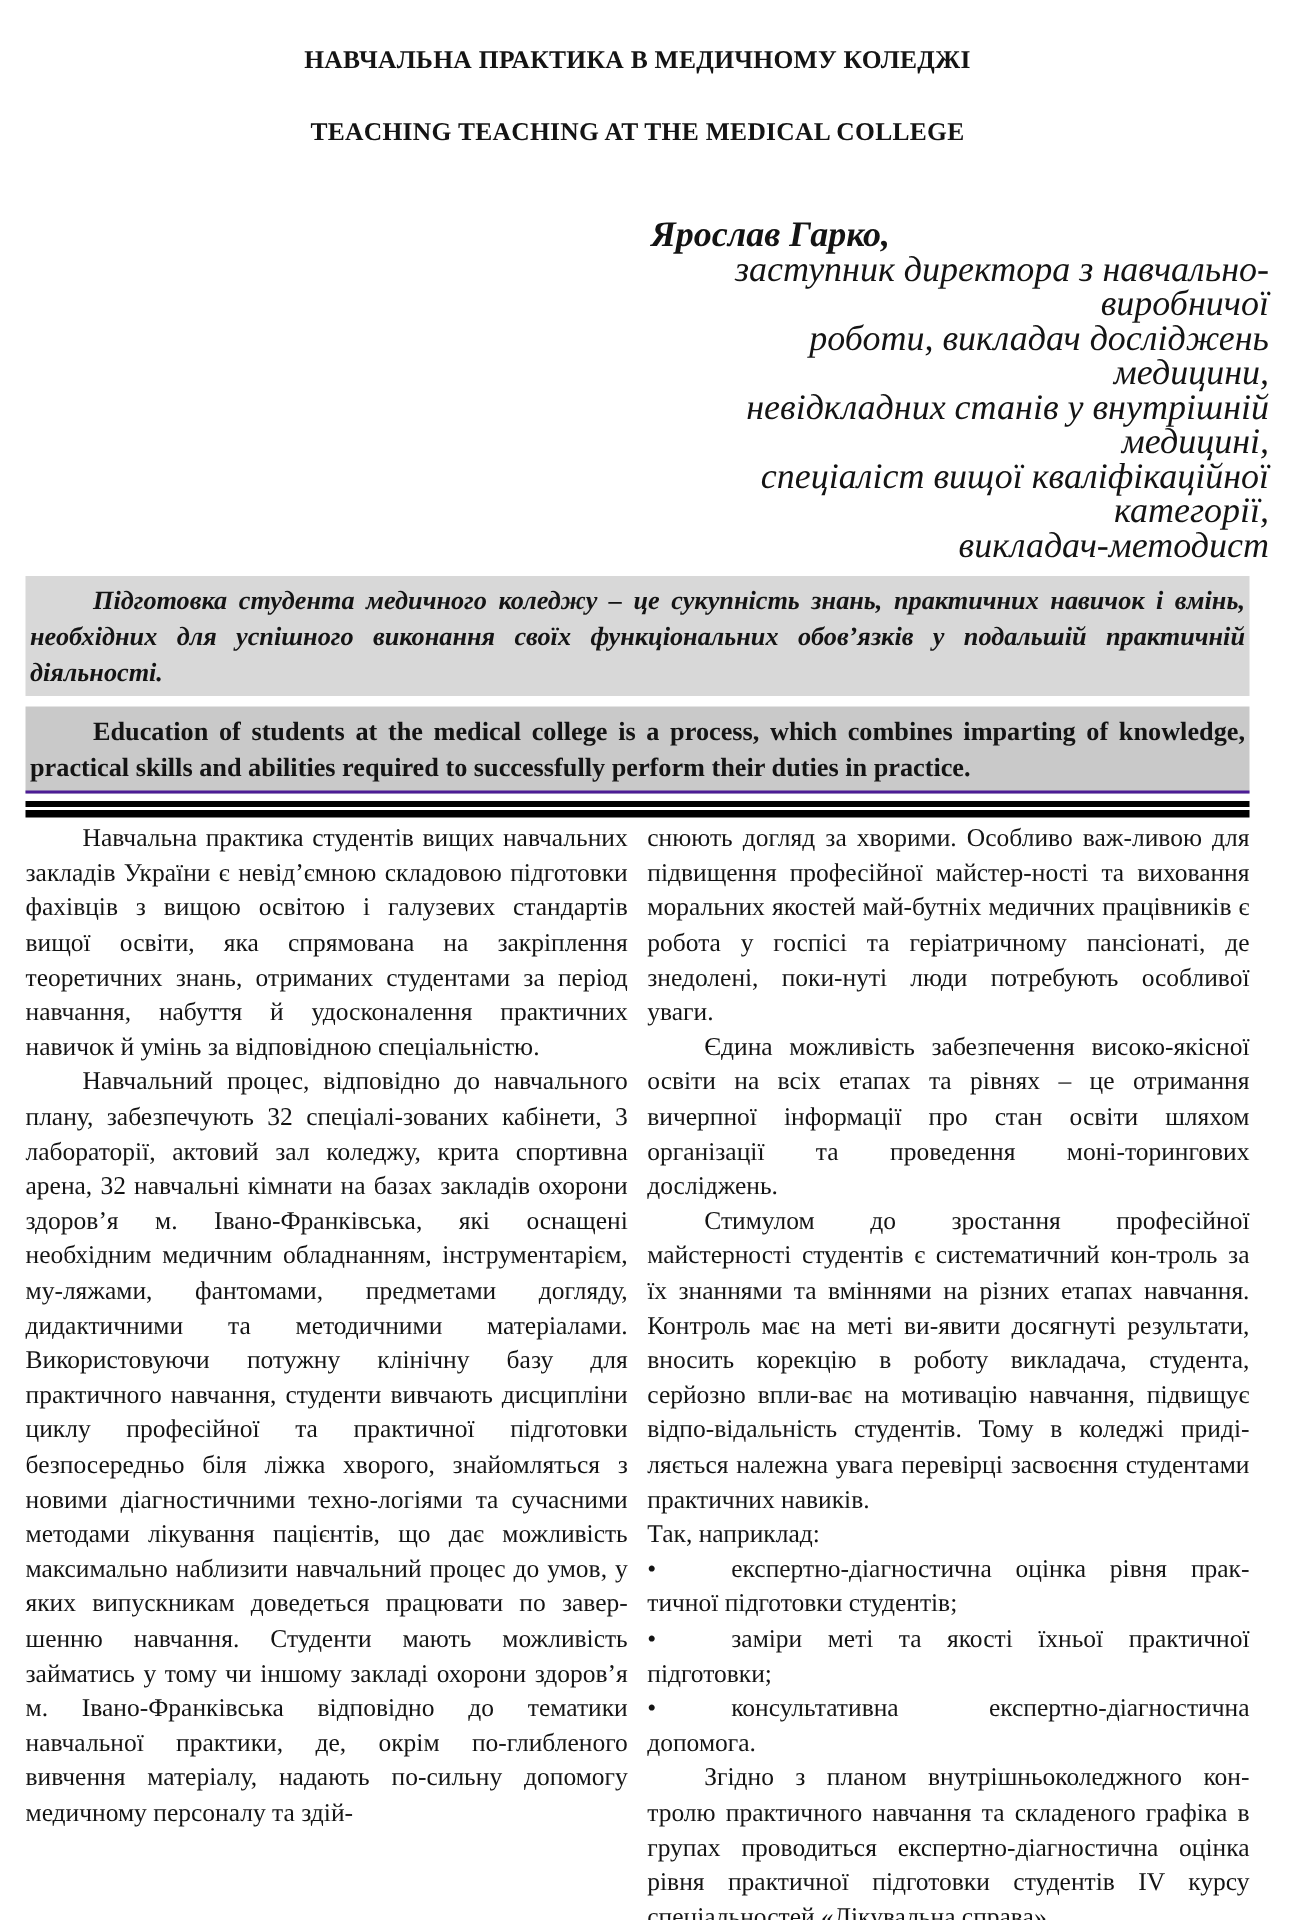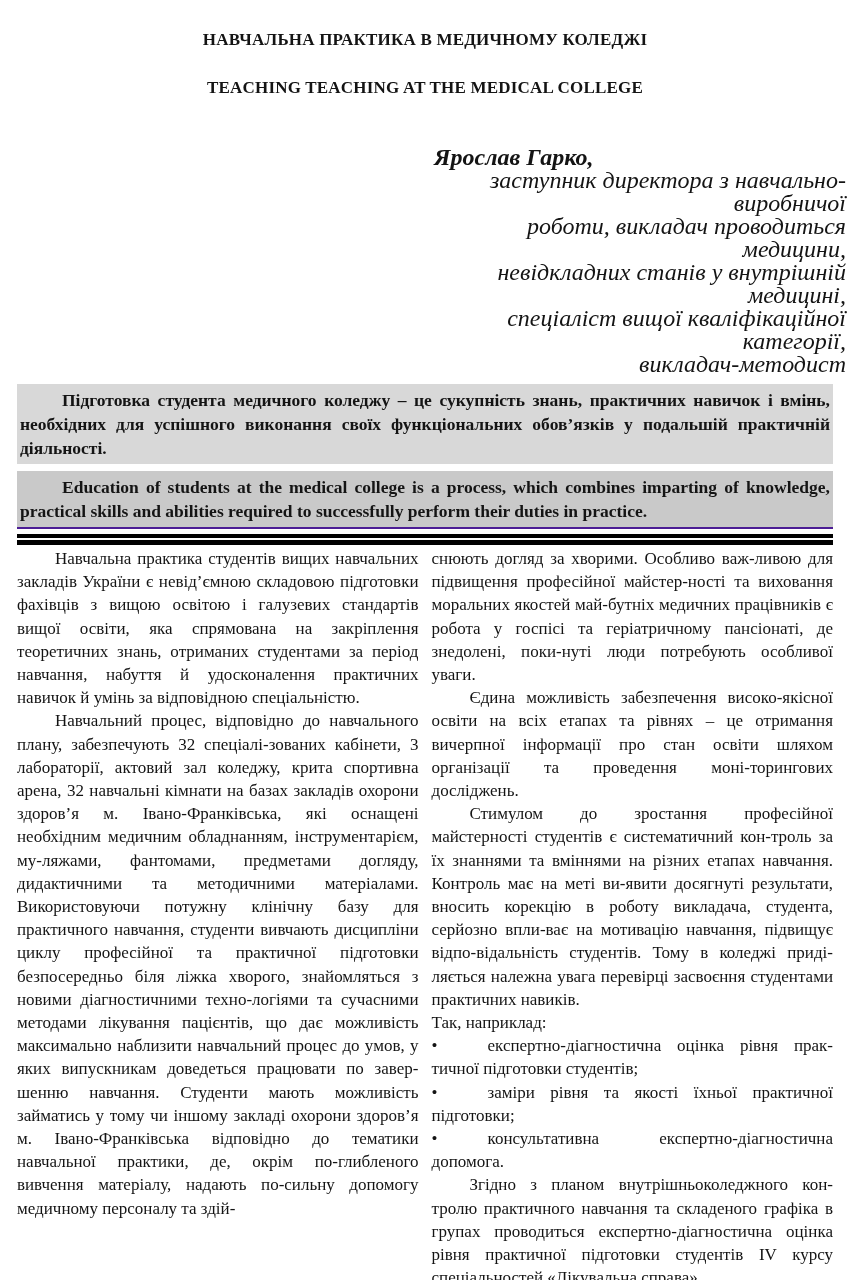--- a/index.html
+++ b/index.html
@@ -39,21 +39,21 @@
   .abstract {
     margin-top: 8px;
     background: #d8d8d8;
     padding: 4px 3px;
     font-weight: bold;
     text-align: justify;
     text-indent: 42px;
     font-size: 17.5px;
     line-height: 24px;
   }
-  .abstract.uk { }
+  .abstract.uk { font-style: italic; }
   .abstract.en {
     margin-top: 7px;
     background: #c9c9c9;
     border-bottom: 2px solid #4c1d95;
   }
   .double-rule {
     margin-top: 5px;
     height: 2px;
     border-top: 4px solid #000;
     border-bottom: 5px solid #000;
@@ -80,21 +80,21 @@
 <body>
 
 <div class="page">
 
   <h1 class="doc-title">НАВЧАЛЬНА ПРАКТИКА В МЕДИЧНОМУ КОЛЕДЖІ</h1>
   <h1 class="doc-title en">TEACHING TEACHING AT THE MEDICAL COLLEGE</h1>
 
   <div class="author-block">
     <div class="author-name-uk">Ярослав Гарко,</div>
     <div class="author-affil">заступник директора з навчально-виробничої</div>
-    <div class="author-affil">роботи, викладач проводиться медицини,</div>
+    <div class="author-affil">роботи, викладач досліджень медицини,</div>
     <div class="author-affil">невідкладних станів у внутрішній медицині,</div>
     <div class="author-affil">спеціаліст вищої кваліфікаційної категорії,</div>
     <div class="author-affil">викладач-методист</div>
   </div>
 
   <div class="abstract uk">Підготовка студента медичного коледжу – це сукупність знань, практичних навичок і вмінь, необхідних для успішного виконання своїх функціональних обов’язків у подальшій практичній діяльності.</div>
 
   <div class="abstract en">Education of students at the medical college is a process, which combines imparting of knowledge, practical skills and abilities required to successfully perform their duties in practice.</div>
 
   <div class="double-rule"></div>
@@ -103,19 +103,19 @@
     <div class="col">
       <p>Навчальна практика студентів вищих навчальних закладів України є невід’ємною складовою підготовки фахівців з вищою освітою і галузевих стандартів вищої освіти, яка спрямована на закріплення теоретичних знань, отриманих студентами за період навчання, набуття й удосконалення практичних навичок й умінь за відповідною спеціальністю.</p>
       <p>Навчальний процес, відповідно до навчального плану, забезпечують 32 спеціалі-зованих кабінети, 3 лабораторії, актовий зал коледжу, крита спортивна арена, 32 навчальні кімнати на базах закладів охорони здоров’я м. Івано-Франківська, які оснащені необхідним медичним обладнанням, інструментарієм, му-ляжами, фантомами, предметами догляду, дидактичними та методичними матеріалами. Використовуючи потужну клінічну базу для практичного навчання, студенти вивчають дисципліни циклу професійної та практичної підготовки безпосередньо біля ліжка хворого, знайомляться з новими діагностичними техно-логіями та сучасними методами лікування пацієнтів, що дає можливість максимально наблизити навчальний процес до умов, у яких випускникам доведеться працювати по завер-шенню навчання. Студенти мають можливість займатись у тому чи іншому закладі охорони здоров’я м. Івано-Франківська відповідно до тематики навчальної практики, де, окрім по-глибленого вивчення матеріалу, надають по-сильну допомогу медичному персоналу та здій-</p>
     </div>
     <div class="col">
       <p class="no-indent">снюють догляд за хворими. Особливо важ-ливою для підвищення професійної майстер-ності та виховання моральних якостей май-бутніх медичних працівників є робота у госпісі та геріатричному пансіонаті, де знедолені, поки-нуті люди потребують особливої уваги.</p>
       <p>Єдина можливість забезпечення високо-якісної освіти на всіх етапах та рівнях – це отримання вичерпної інформації про стан освіти шляхом організації та проведення моні-торингових досліджень.</p>
       <p>Стимулом до зростання професійної майстерності студентів є систематичний кон-троль за їх знаннями та вміннями на різних етапах навчання. Контроль має на меті ви-явити досягнуті результати, вносить корекцію в роботу викладача, студента, серйозно впли-ває на мотивацію навчання, підвищує відпо-відальність студентів. Тому в коледжі приді-ляється належна увага перевірці засвоєння студентами практичних навиків.</p>
       <p class="no-indent">Так, наприклад:</p>
       <p class="no-indent"><span class="bullet-mark">•</span><span>експертно-діагностична оцінка рівня прак-тичної підготовки студентів;</span></p>
-      <p class="no-indent"><span class="bullet-mark">•</span><span>заміри рівня та якості їхньої практичної підготовки;</span></p>
+      <p class="no-indent"><span class="bullet-mark">•</span><span>заміри меті та якості їхньої практичної підготовки;</span></p>
       <p class="no-indent"><span class="bullet-mark">•</span><span>консультативна експертно-діагностична допомога.</span></p>
       <p>Згідно з планом внутрішньоколеджного кон-тролю практичного навчання та складеного графіка в групах проводиться експертно-діагностична оцінка рівня практичної підготовки студентів IV курсу спеціальностей «Лікувальна справа»,</p>
     </div>
   </div>
 
 </div>
 
 </body></html>

